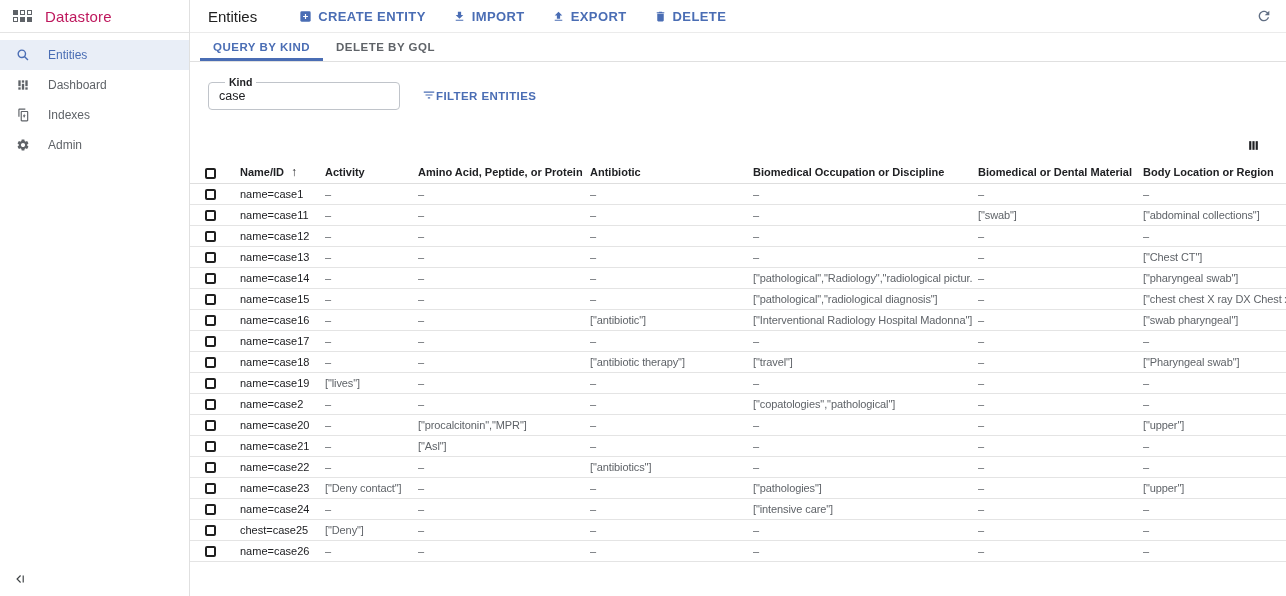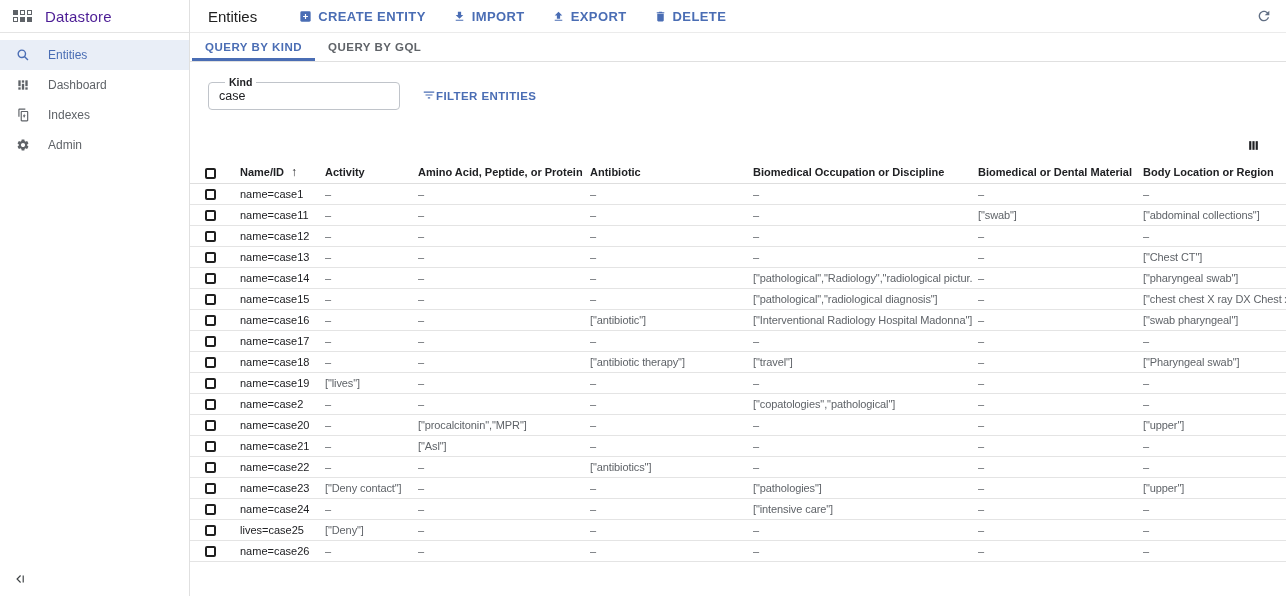--- a/index.html
+++ b/index.html
@@ -6,41 +6,41 @@
   html,body { width:1286px; height:596px; overflow:hidden; background:#fff;
     font-family:"Liberation Sans","DejaVu Sans",sans-serif; color:#202124; }
   body { display:flex; }
 
   
   .sidebar { width:190px; min-width:190px; border-right:1px solid #e0e0e0; position:relative; background:#fff; }
   .sidebar-header { height:33px; border-bottom:1px solid #e4e4e4; display:flex; align-items:center; padding-left:13px; }
   .logo-grid { display:grid; grid-template-columns:repeat(3,5px); grid-auto-rows:5px; gap:2px; margin-right:13px; }
   .logo-sq { border:1.5px solid #5f6368; }
   .logo-sq.filled { background:#5f6368; }
-  .app-title { font-size:15px; color:#4c1d95; letter-spacing:.2px; }
+  .app-title { font-size:15px; color:#be185d; letter-spacing:.2px; }
   .nav { padding-top:7px; }
   .nav-item { height:30px; display:flex; align-items:center; padding-left:16px; color:#5f6368; font-size:12px; cursor:pointer; }
   .nav-item.active { background:#e9eef7; color:#4a6db4; }
   .nav-icon { width:14px; height:14px; margin-right:18px; display:flex; }
   .nav-icon svg { width:14px; height:14px; }
   .collapse-btn { position:absolute; left:12px; bottom:8px; width:16px; height:16px; background:none; border:none; color:#3c4043; cursor:pointer; padding:0; }
   .collapse-btn svg { width:14px; height:14px; }
 
   
   .main { flex:1; display:flex; flex-direction:column; min-width:0; }
 
   .toolbar { height:33px; border-bottom:1px solid #ebebeb; display:flex; align-items:center; padding:0 14px 0 18px; }
   .page-title { font-size:15px; color:#212121; margin-right:42px; }
   .tb-btn { display:flex; align-items:center; gap:6px; background:none; border:none; cursor:pointer;
     color:#4a6db4; font-family:inherit; font-size:13px; font-weight:bold; letter-spacing:.4px; margin-right:27px; padding:0;justify-content:flex-end; }
   .tb-btn svg { width:13px; height:13px; display:block; }
   .refresh-btn { margin-left:auto; background:none; border:none; color:#616f84; cursor:pointer; padding:0; width:16px; height:16px; }
   .refresh-btn svg { width:16px; height:16px; }
 
-  .tabs { height:29px; border-bottom:1px solid #e0e0e0; display:flex; padding-left:2px; }
+  .tabs { height:29px; border-bottom:1px solid #e0e0e0; display:flex; padding-left:10px; }
   .tab { padding:0 13px; display:flex; align-items:center; font-size:11.5px; font-weight:bold;
     letter-spacing:.5px; color:#5f6368; position:relative; cursor:pointer; }
   .tab.active { color:#4a6db4; }
   .tab.active::after { content:""; position:absolute; left:0; right:0; bottom:0; height:3px; background:#4a6db4; }
 
   .filter-row { height:67px; display:flex; align-items:center; padding-left:18px; }
   .kind-field { position:relative; width:192px; height:28px; border:1px solid #c0c4ca; border-radius:4px; }
   .kind-label { position:absolute; top:-7px; left:16px; background:#fff; padding:0 4px; font-size:10.5px; font-weight:bold; color:#202124; }
   .kind-input { width:100%; height:100%; border:none; outline:none; background:transparent; padding:0 10px;
     font-family:inherit; font-size:12.5px; color:#202124; }
@@ -169,21 +169,21 @@
       <span>
         <svg viewBox="0 0 24 24" fill="currentColor">
             <path d="M17.65 6.35C16.2 4.9 14.21 4 12 4c-4.42 0-7.99 3.58-8 8s3.58 8 8 8c3.73 0 6.84-2.55 7.73-6h-2.08c-.82 2.33-3.04 4-5.65 4-3.31 0-6-2.69-6-6s2.69-6 6-6c1.66 0 3.14.69 4.22 1.78L13 11h7V4l-2.35 2.35z"></path>
           </svg>
       </span>
     </button>
   </div>
 
   <div class="tabs">
     <div class="tab active">QUERY BY KIND</div>
-    <div class="tab">QUERY BY GQL</div>
+    <div class="tab">DELETE BY GQL</div>
   </div>
 
   <div class="filter-row">
     <div class="kind-field">
       <label class="kind-label">Kind</label>
       <input class="kind-input" value="case" style="">
     </div>
     <button class="filter-btn">
       <span>
         <svg viewBox="0 0 24 24" fill="currentColor">
@@ -388,21 +388,21 @@
             <td class="name-cell">name=case24</td>
             <td>–</td>
             <td>–</td>
             <td>–</td>
             <td>["intensive care"]</td>
             <td>–</td>
             <td>–</td>
           </tr>
           <tr>
             <td class="cb-cell"><span class="checkbox"></span></td>
-            <td class="name-cell">lives=case25</td>
+            <td class="name-cell">chest=case25</td>
             <td>["Deny"]</td>
             <td>–</td>
             <td>–</td>
             <td>–</td>
             <td>–</td>
             <td>–</td>
           </tr>
           <tr>
             <td class="cb-cell"><span class="checkbox"></span></td>
             <td class="name-cell">name=case26</td>

